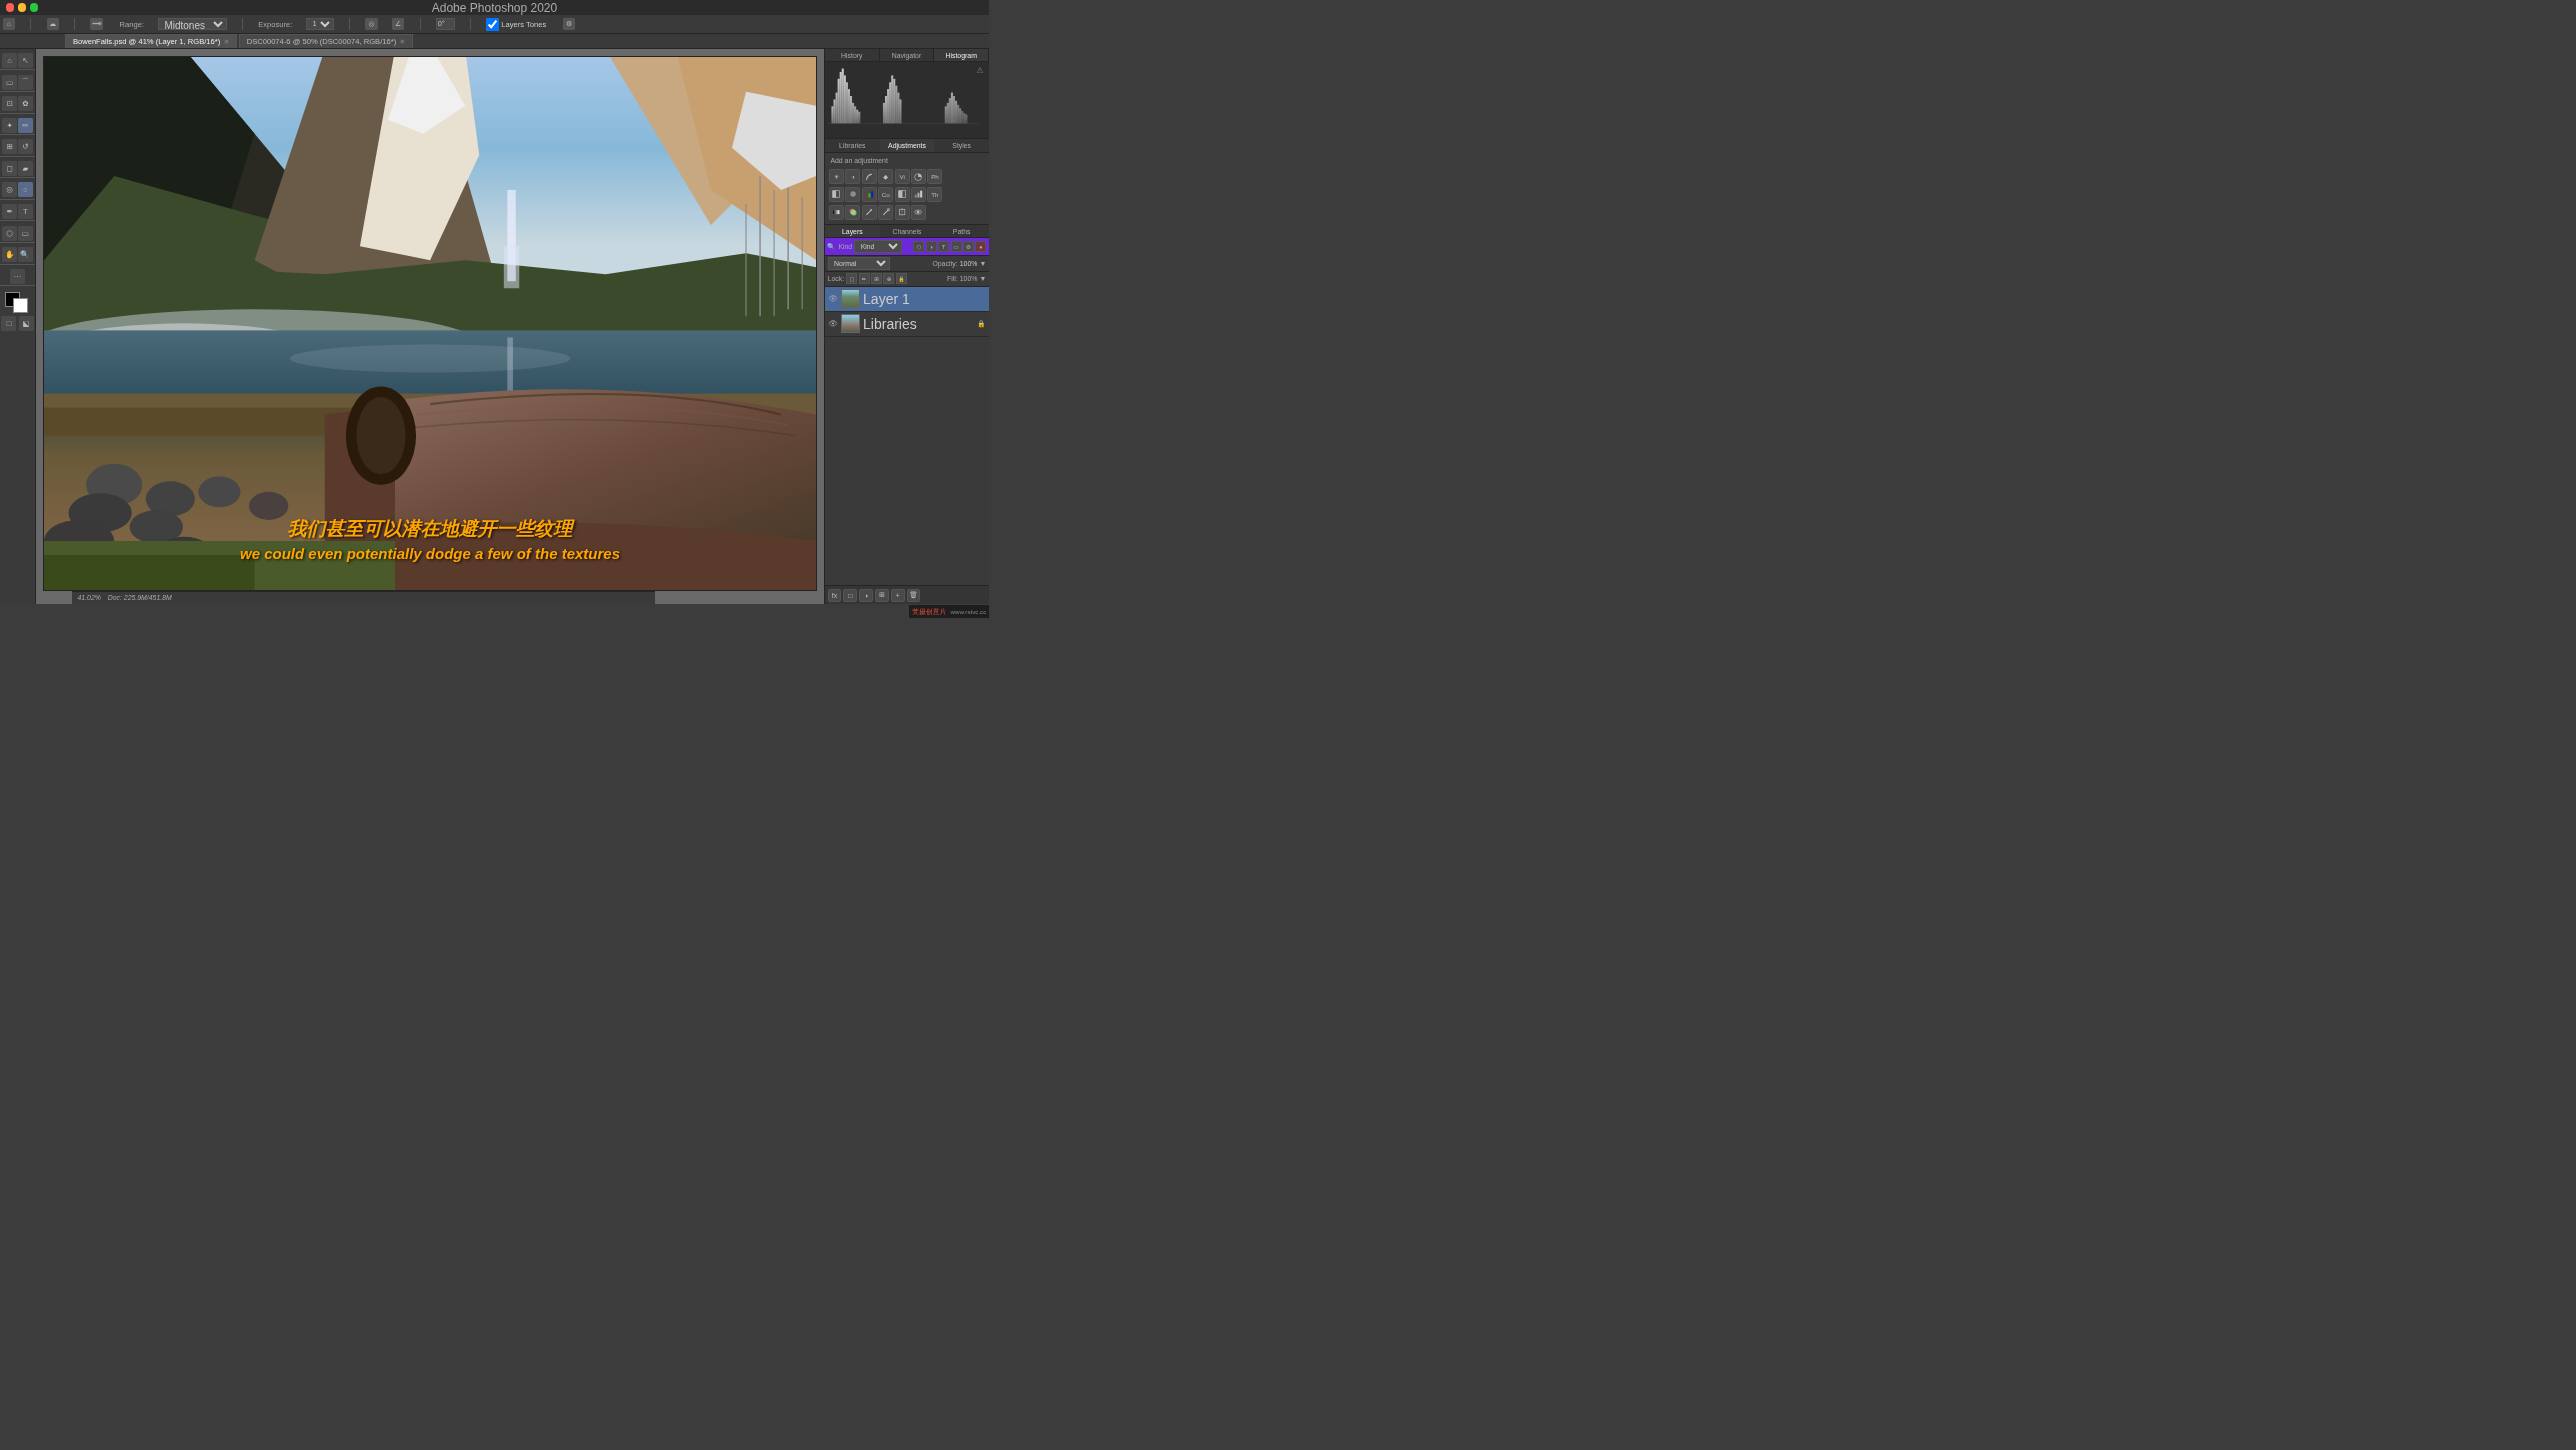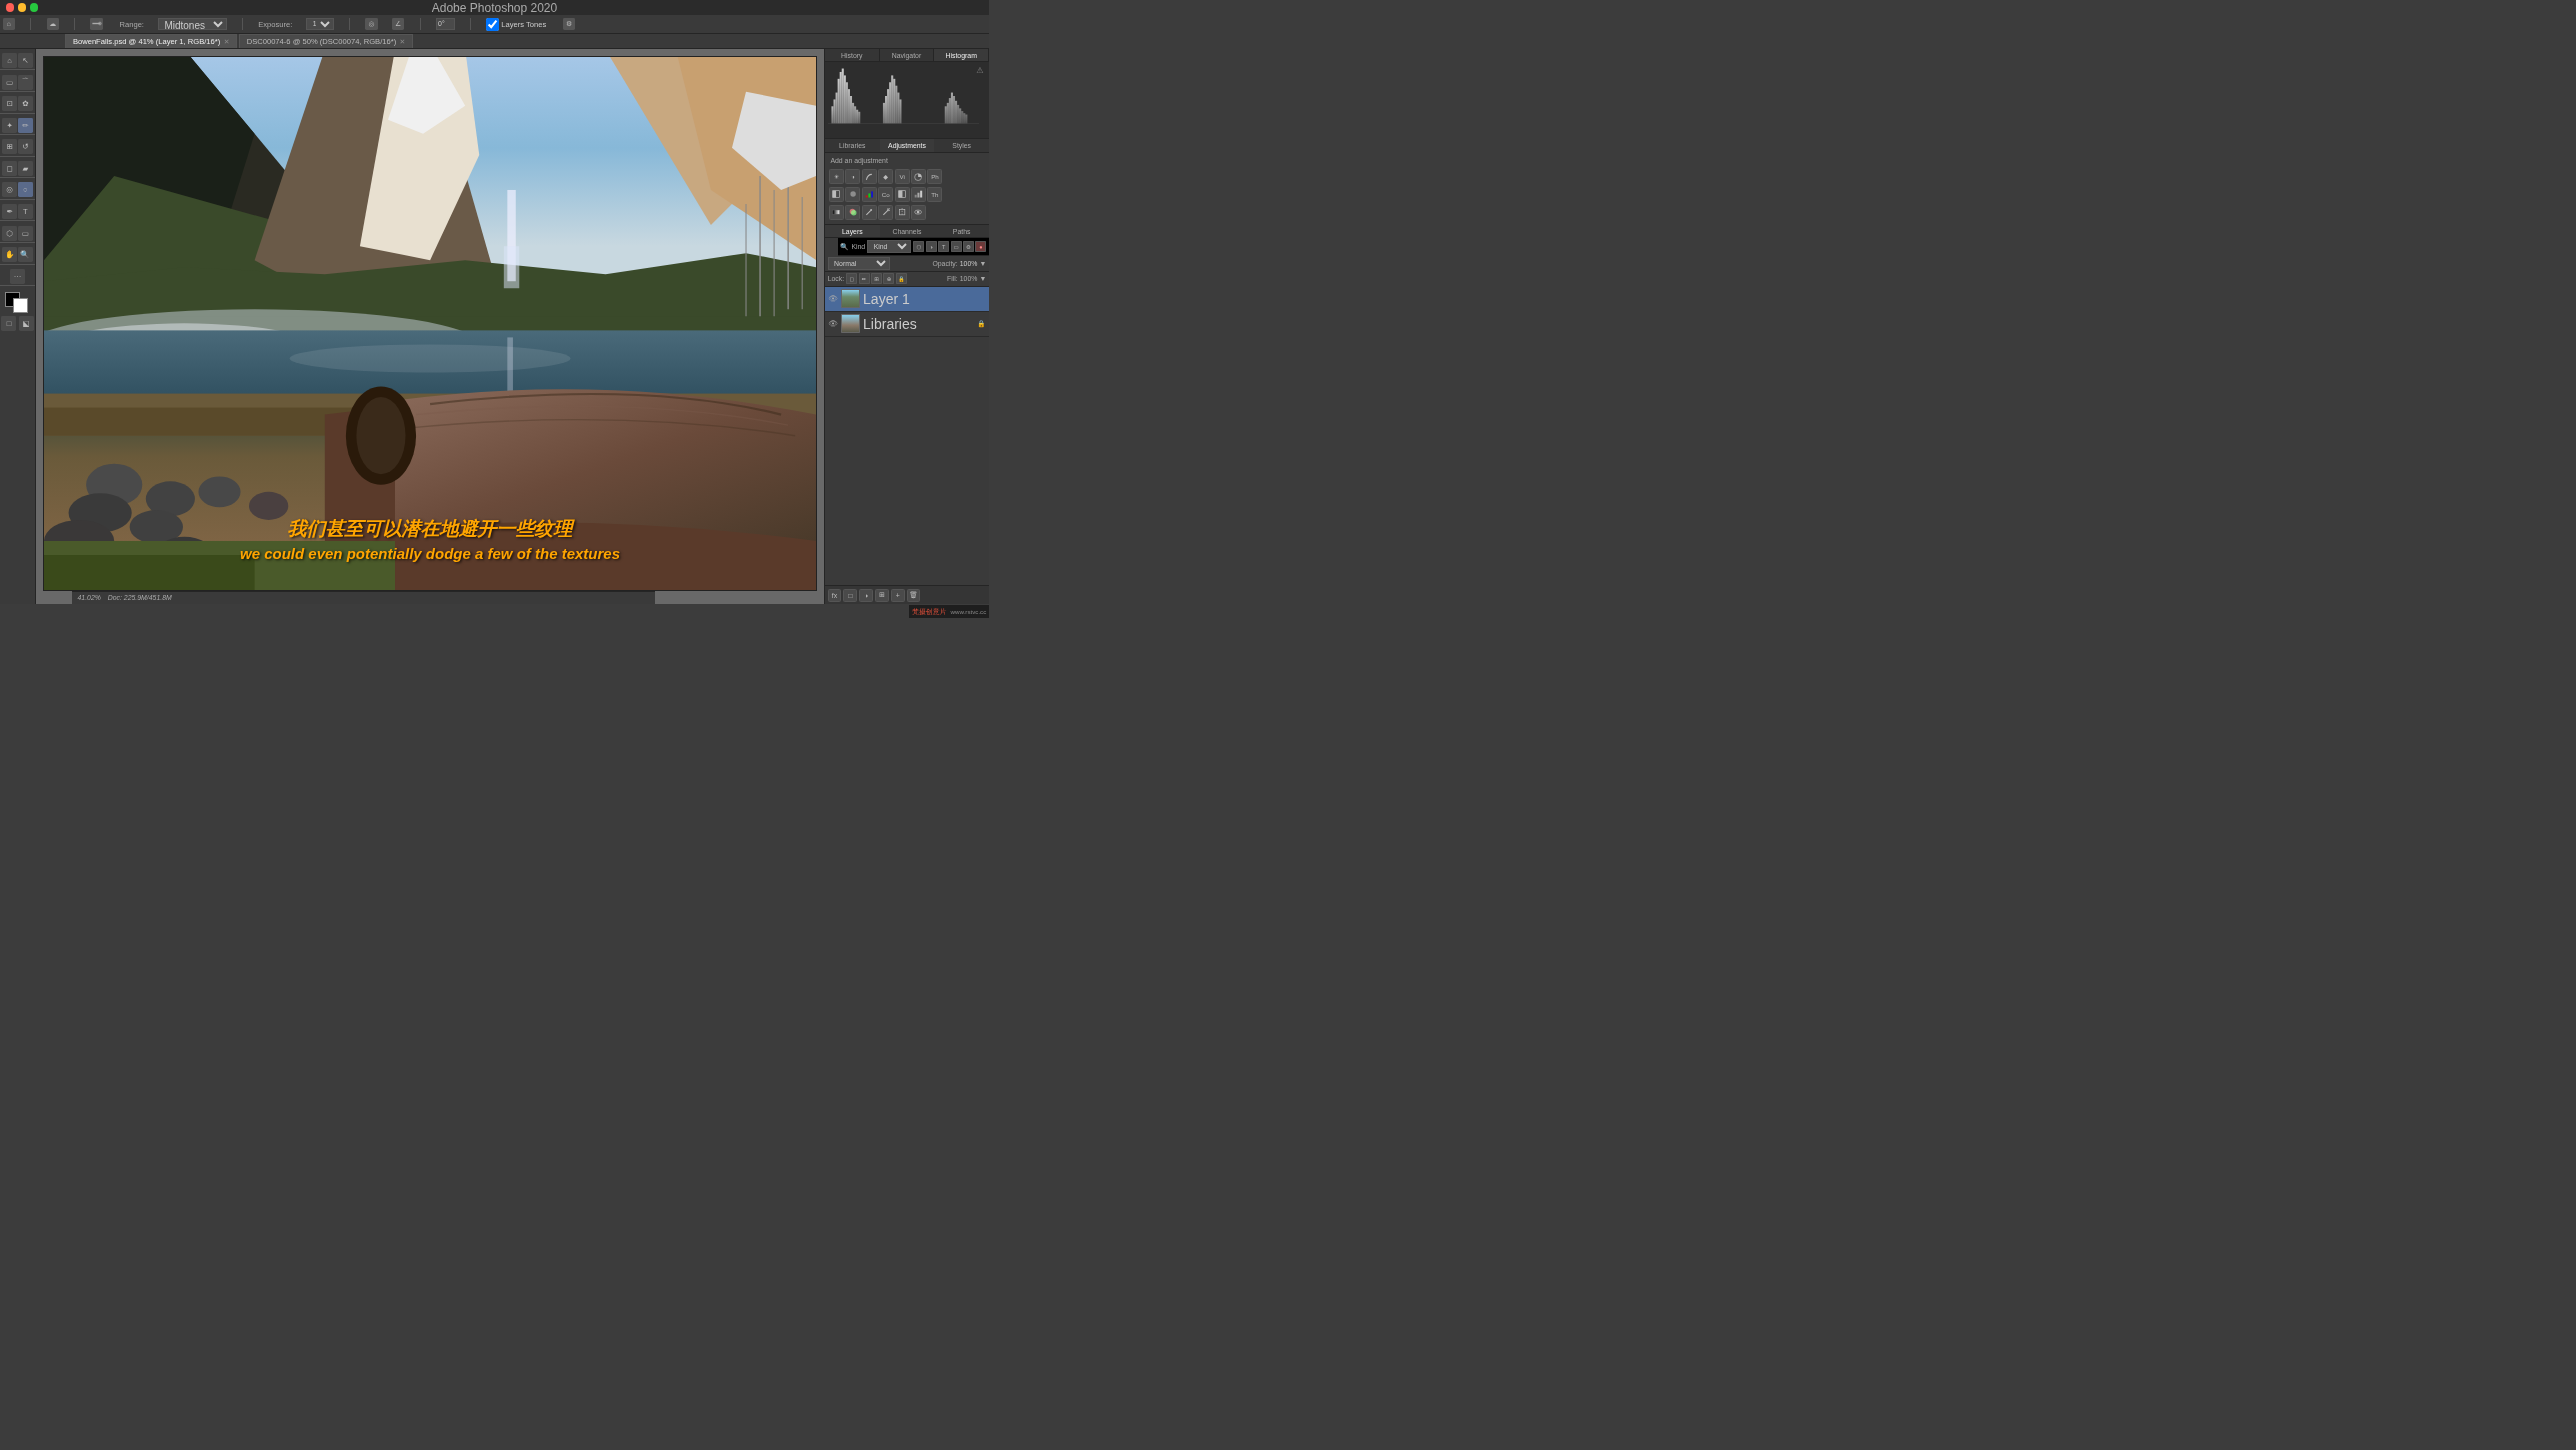--- a/index.html
+++ b/index.html
@@ -350,23 +350,22 @@
     }
     .layers-tab.active {
       color: #eee;
       background: #3a3a3a;
     }
     #layers-toolbar {
       display: flex;
       align-items: center;
       padding: 2.1px 2.7px;
       gap: 2.1px;
-      background: #000000;
+      background: #6d28d9;
       border-bottom: 0.7px solid #252525;
-      margin-left: 13px;
     }
     .layers-filter-icon {
       font-size: 6.9px;
       color: #aaa;
     }
     #filter-type-select {
       background: #4a4a4a;
       border: 0.7px solid #555;
       color: #ccc;
       font-size: 6.9px;

